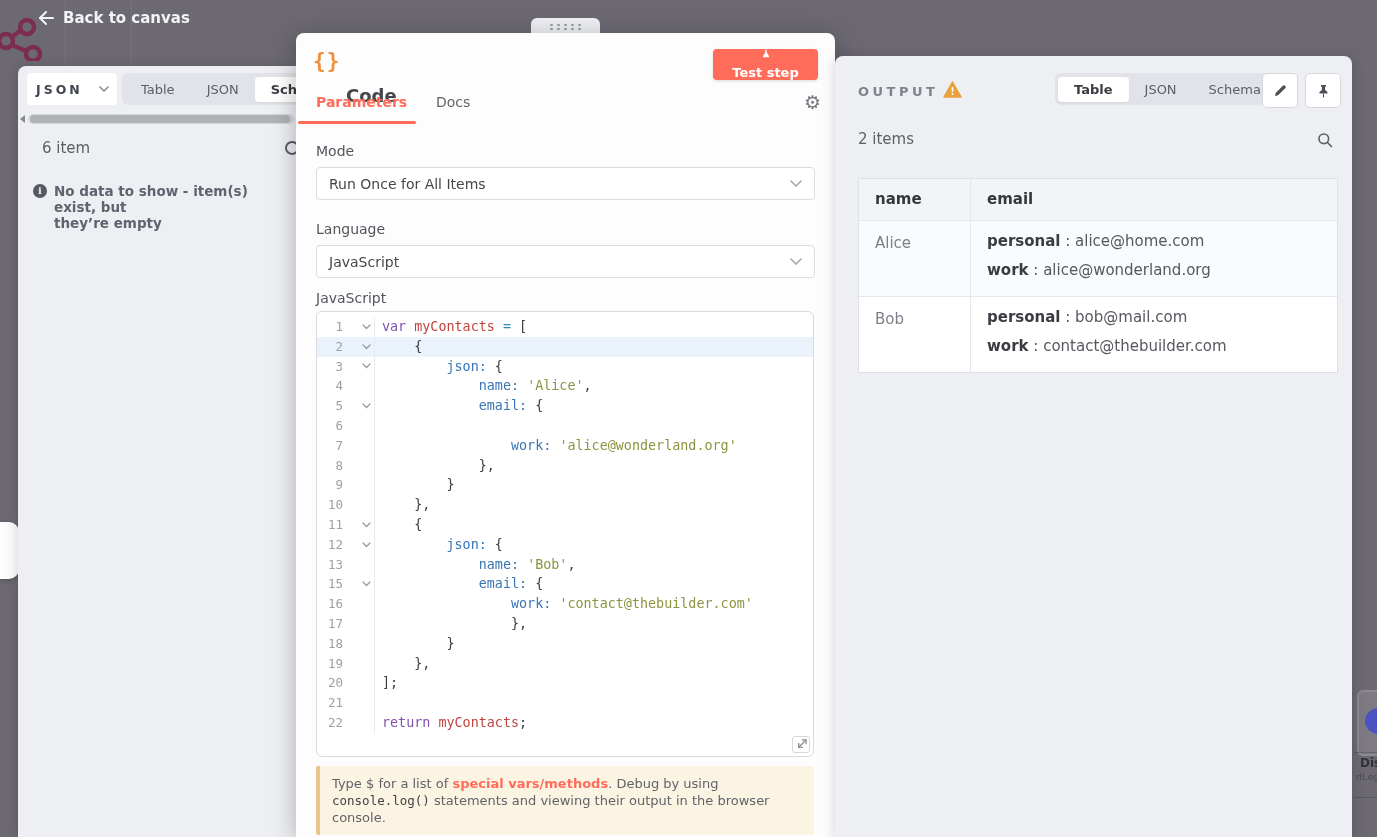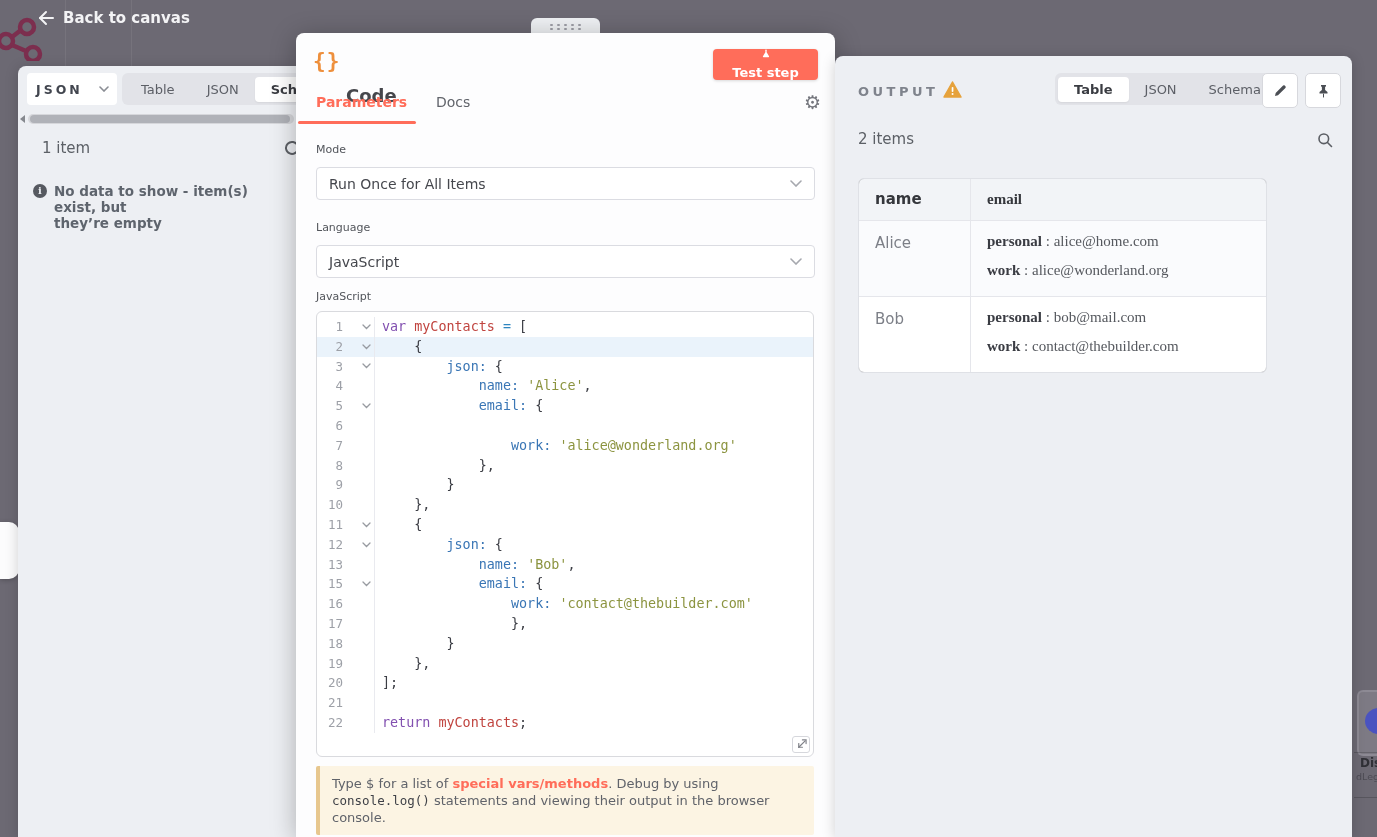--- a/index.html
+++ b/index.html
@@ -43,21 +43,21 @@
   .dots{display:grid;grid-template-columns:repeat(5,7px);grid-template-rows:repeat(2,4px);justify-items:center;align-items:center;}
   .dots i{width:2.2px;height:2.2px;border-radius:50%;background:#9c9ea6;}
   #modal{position:absolute;left:296px;top:33px;width:539px;height:804px;background:#fdfdfe;border-radius:8px 8px 0 0;box-shadow:0 4px 26px rgba(0,0,0,.28);}
   .node-icon{position:absolute;left:17px;top:16px;font-family:"DejaVu Sans Mono","Liberation Mono",monospace;font-size:21px;font-weight:700;color:#ee8f3c;letter-spacing:1px;}
   .modal-title{position:absolute;left:50px;top:18px;font-size:18px;font-weight:600;color:#45464b;margin-top:34px;}
   .test-btn{position:absolute;left:417px;top:16px;width:105px;height:31px;background:#ff6d5a;border-radius:4px;display:flex;align-items:center;justify-content:center;gap:7px;color:#fff;font-size:13px;font-weight:600;cursor:pointer;box-shadow:0 1px 3px rgba(0,0,0,.15);flex-direction:column;}
   .mtab{position:absolute;top:61px;font-size:14px;color:#61646b;cursor:pointer;}
   .mtab.active{color:#ff6d5a;font-weight:600;}
   .mtab-underline{position:absolute;left:2px;top:88px;width:118px;height:3px;background:#ff6d5a;border-radius:2px;}
   .gear{position:absolute;left:508px;top:60px;font-size:19px;color:#74767d;line-height:19px;cursor:pointer;}
-  .field-label{position:absolute;left:20px;font-size:11px;color:#52555b;}
+  .field-label{position:absolute;left:20px;font-size:14px;color:#52555b;}
   .select-box{position:absolute;left:20px;width:499px;height:33px;background:#fff;border:1px solid #dbdce2;border-radius:4px;box-sizing:border-box;display:flex;align-items:center;justify-content:space-between;padding:0 12px;cursor:pointer;}
   .select-box span{font-size:14px;color:#45474d;}
 
   
   #editor{position:absolute;left:20px;top:278px;width:498px;height:446px;background:#fff;border:1px solid #d9dade;border-radius:6px;box-sizing:border-box;overflow:hidden;padding-top:5px;}
   .crow{display:flex;height:19.8px;line-height:19.8px;font-family:"DejaVu Sans Mono","Liberation Mono",monospace;font-size:13.4px;}
   .crow.active{background:#eaf3fb;}
   .crow .ln{width:26px;text-align:right;color:#9da0a7;font-size:12.5px;flex:0 0 auto;}
   .crow .fold{width:32px;flex:0 0 auto;border-right:1px solid #e9eaef;display:flex;align-items:center;justify-content:flex-end;padding-right:3px;box-sizing:border-box;cursor:pointer;}
   .crow pre{margin:0;padding:0 0 0 7px;white-space:pre;}
@@ -66,28 +66,28 @@
   .resize-grip{position:absolute;right:3px;bottom:3px;width:16px;height:15px;background:#fff;border:1px solid #d6d7dc;border-radius:3px;display:flex;align-items:center;justify-content:center;cursor:nwse-resize;}
 
   
   .hint{position:absolute;left:20px;top:733px;width:498px;box-sizing:border-box;background:#fcf4e3;border-left:4px solid #e7c78e;border-radius:2px;padding:9px 12px;font-size:13px;color:#60636a;line-height:17px;}
   .seg-link{color:#ff6d5a;font-weight:700;cursor:pointer;}
   .seg-code{font-family:"DejaVu Sans Mono","Liberation Mono",monospace;font-size:12.5px;color:#3f4147;}
 
   
   #output-panel{left:835px;top:56px;width:517px;height:781px;border-radius:8px 8px 0 0;}
   .out-title{position:absolute;left:23px;top:28px;font-size:13px;font-weight:700;letter-spacing:3.5px;color:#7f838c;}
-  .out-table{position:absolute;left:23px;top:122px;width:409px;background:#a3a3a3;border:1px solid #dfe1e6;border-radius:6px;box-sizing:border-box;overflow:hidden;}
+  .out-table{position:absolute;left:23px;top:122px;width:480px;background:#a3a3a3;border:1px solid #dfe1e6;border-radius:0;box-sizing:border-box;overflow:hidden;}
   .trow{display:flex;}
   .trow.head{background:#f2f4f7;height:41px;line-height:41px;}
   .trow.head .cell{font-size:15px;font-weight:700;color:#35373c;}
   .trow.body{border-top:1px solid #e5e6eb;min-height:75px;}
   .cell{box-sizing:border-box;padding-left:16px;}
   .cell.c-name{width:112px;flex:0 0 auto;border-right:1px solid #e5e6eb;}
-  .cell.c-email{flex:1;font-family:Liberation Serif, serif;}
+  .cell.c-email{flex:1;}
   .trow.body .c-name{font-size:15px;color:#7c7f87;padding-top:13px;}
   .email-line{font-size:15px;color:#55585e;margin:12px 0 0 0;line-height:17px;}
   .email-line b{color:#3a3c43;}
   .trow.body .c-email{padding-bottom:15px;}
 
   svg{display:block;}
 </style>
 </head>
 <body>
 
@@ -128,21 +128,21 @@
     </div>
     <div class="pill" style="left:104px;top:7px;" id="input-tabs">
         <div class="tab">Table</div>
         <div class="tab">JSON</div>
         <div class="tab active">Schema</div>
       </div>
     <div class="hscroll-arrow"></div>
     <div class="hscroll-track">
       <div class="hscroll-thumb"></div>
     </div>
-    <div class="items-count abs" style="left:24px;top:73px">1 item</div>
+    <div class="items-count abs" style="left:24px;top:73px">6 item</div>
     <svg class="abs" style="left:266px;top:74px" width="16" height="16" viewBox="0 0 16 16" fill="none" stroke="#5d6066" stroke-width="2" stroke-linecap="round">
         <path d="M13.5 5.5A6 6 0 1 0 14 8"></path>
       </svg>
     <div class="info-row">
       <div class="info-i">i</div>
       <div class="info-text">
         <span>No data to show - item(s) exist, but</span><br>
         <span>they’re empty</span>
       </div>
     </div>

